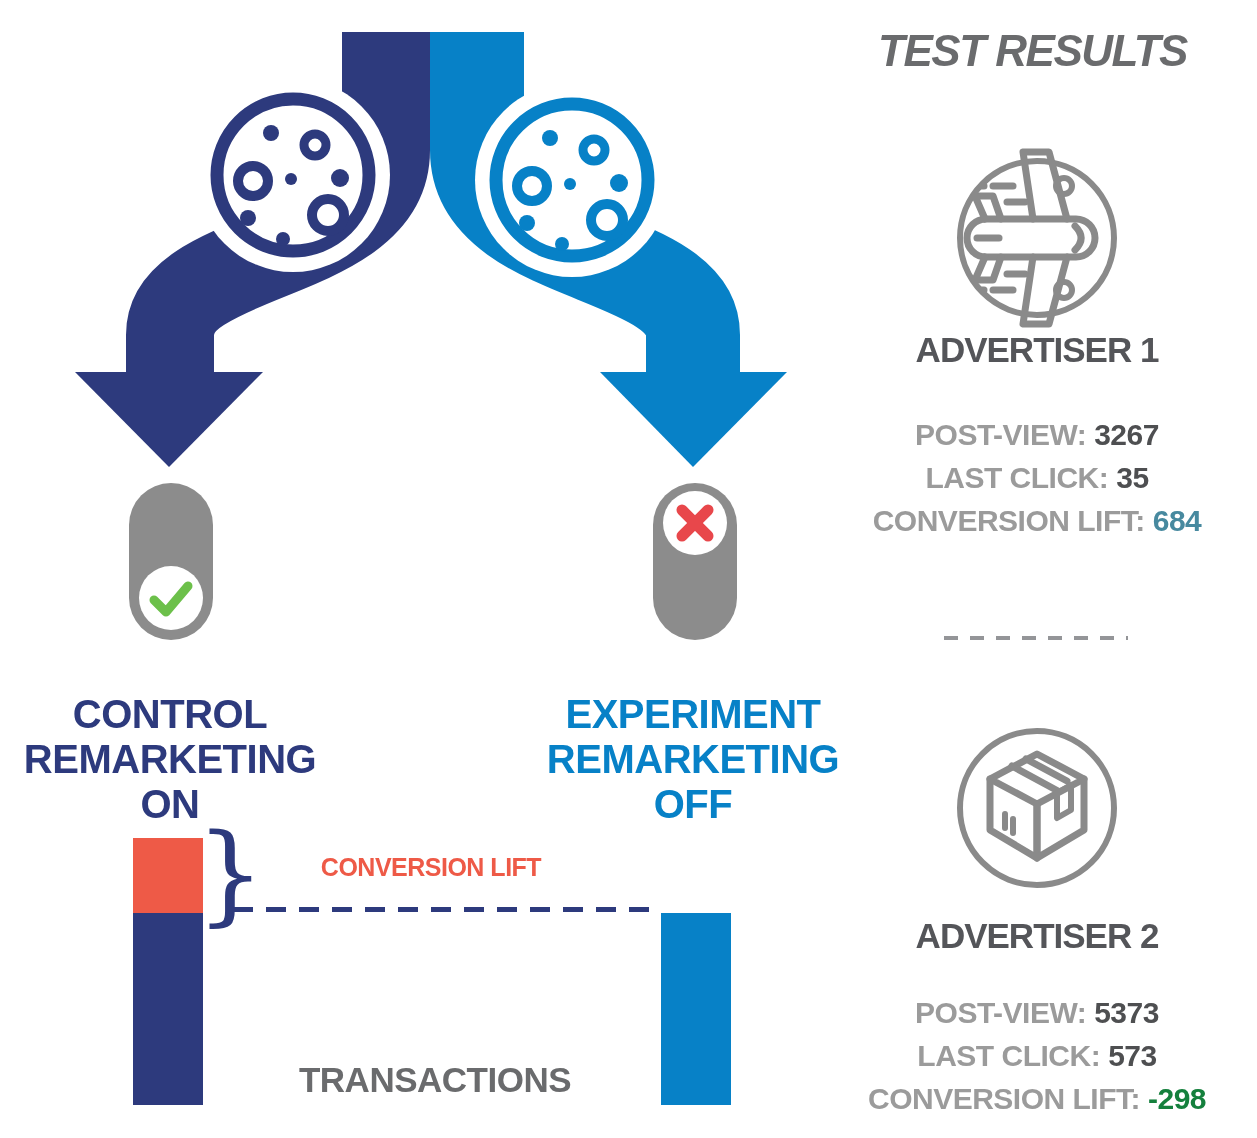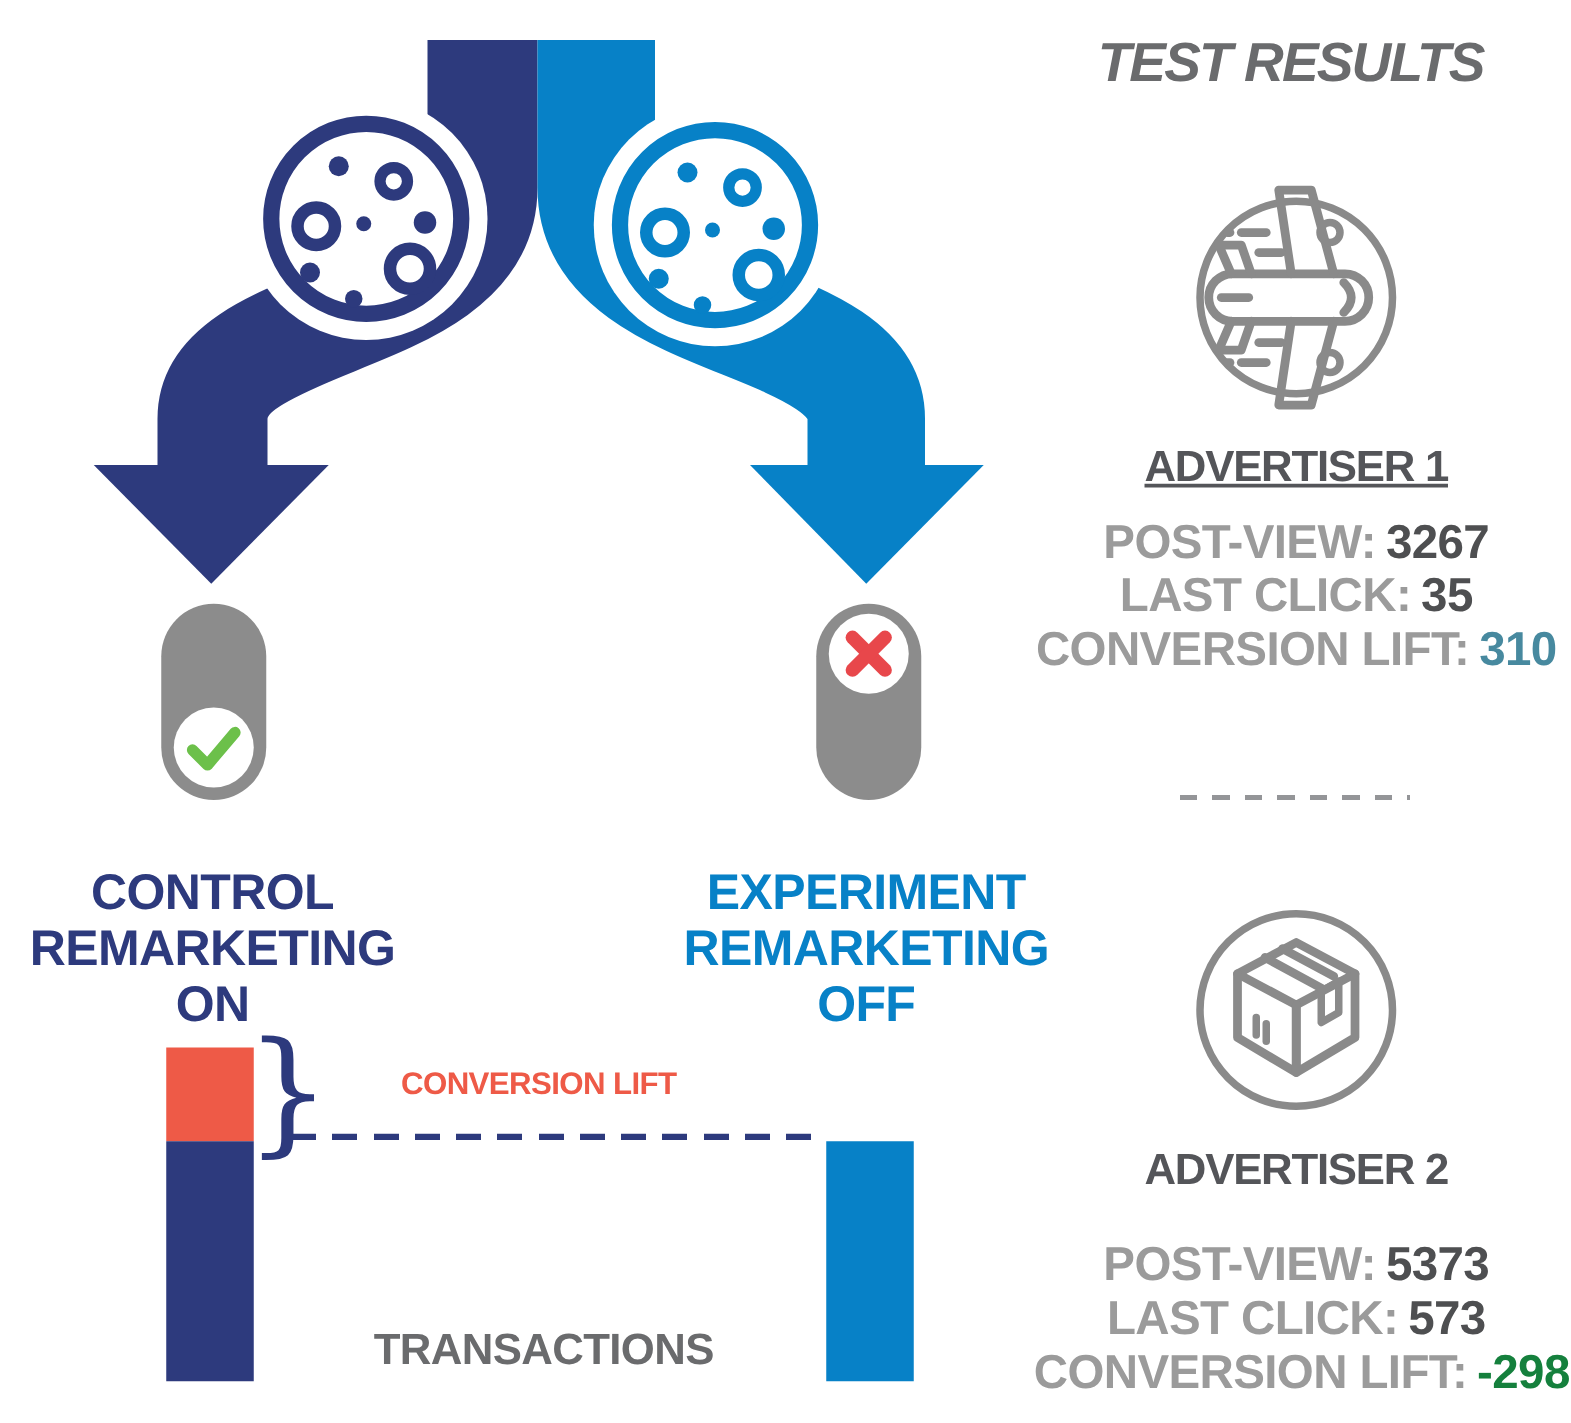--- a/index.html
+++ b/index.html
@@ -42,26 +42,26 @@
   #baseline-dash{position:absolute;left:233px;top:907px;width:424px;height:5px;
     background:repeating-linear-gradient(90deg,var(--navy) 0 20px,transparent 20px 33px);}
   #transactions-label{position:absolute;left:235px;top:1060px;width:400px;text-align:center;
     color:var(--heading-gray);font-size:35px;letter-spacing:-0.5px;}
 
   
   #results-title{position:absolute;left:845px;top:26px;width:375px;text-align:center;
     color:var(--heading-gray);font-size:44px;letter-spacing:-1.5px;white-space:nowrap;font-style:italic;}
   .adv-name{position:absolute;width:400px;text-align:center;color:#545559;
     font-size:35px;letter-spacing:-1px;white-space:nowrap;}
-  #adv1-name{left:837px;top:354px;text-decoration:underline;}
+  #adv1-name{left:837px;top:330px;}
   #adv2-name{left:837px;top:916px;}
   .stats{position:absolute;left:827px;width:420px;text-align:center;}
   #adv1-stats{top:413px;}
   #adv2-stats{top:991px;}
-  .stat-line{font-size:38px;line-height:43px;color:var(--label-gray);
+  .stat-line{font-size:30px;line-height:43px;color:var(--label-gray);
     letter-spacing:-0.5px;white-space:nowrap;}
   .stat-value{color:var(--value-gray);margin-left:8px;}
   .stat-value.teal{color:var(--teal);}
   .stat-value.coral{color:#15803d;}
   #results-divider{position:absolute;left:944px;top:636px;width:184px;height:4px;
     background:repeating-linear-gradient(90deg,#949598 0 14px,transparent 14px 26px);}
 
   
   .fill-navy{fill:var(--navy);} .fill-blue{fill:var(--blue);}
   .stroke-navy{stroke:var(--navy);} .stroke-blue{stroke:var(--blue);}
@@ -181,21 +181,21 @@
 
   <div class="adv-name" id="adv1-name">ADVERTISER 1</div>
   <div class="stats" id="adv1-stats">
     <div class="stat-line">
       <span class="stat-label">POST-VIEW:</span><span class="stat-value">3267</span>
     </div>
     <div class="stat-line">
       <span class="stat-label">LAST CLICK:</span><span class="stat-value">35</span>
     </div>
     <div class="stat-line">
-      <span class="stat-label">CONVERSION LIFT:</span><span class="stat-value teal">310</span>
+      <span class="stat-label">CONVERSION LIFT:</span><span class="stat-value teal">684</span>
     </div>
   </div>
 
   <div id="results-divider"></div>
 
   <div class="adv-name" id="adv2-name">ADVERTISER 2</div>
   <div class="stats" id="adv2-stats">
     <div class="stat-line">
       <span class="stat-label">POST-VIEW:</span><span class="stat-value">5373</span>
     </div>

